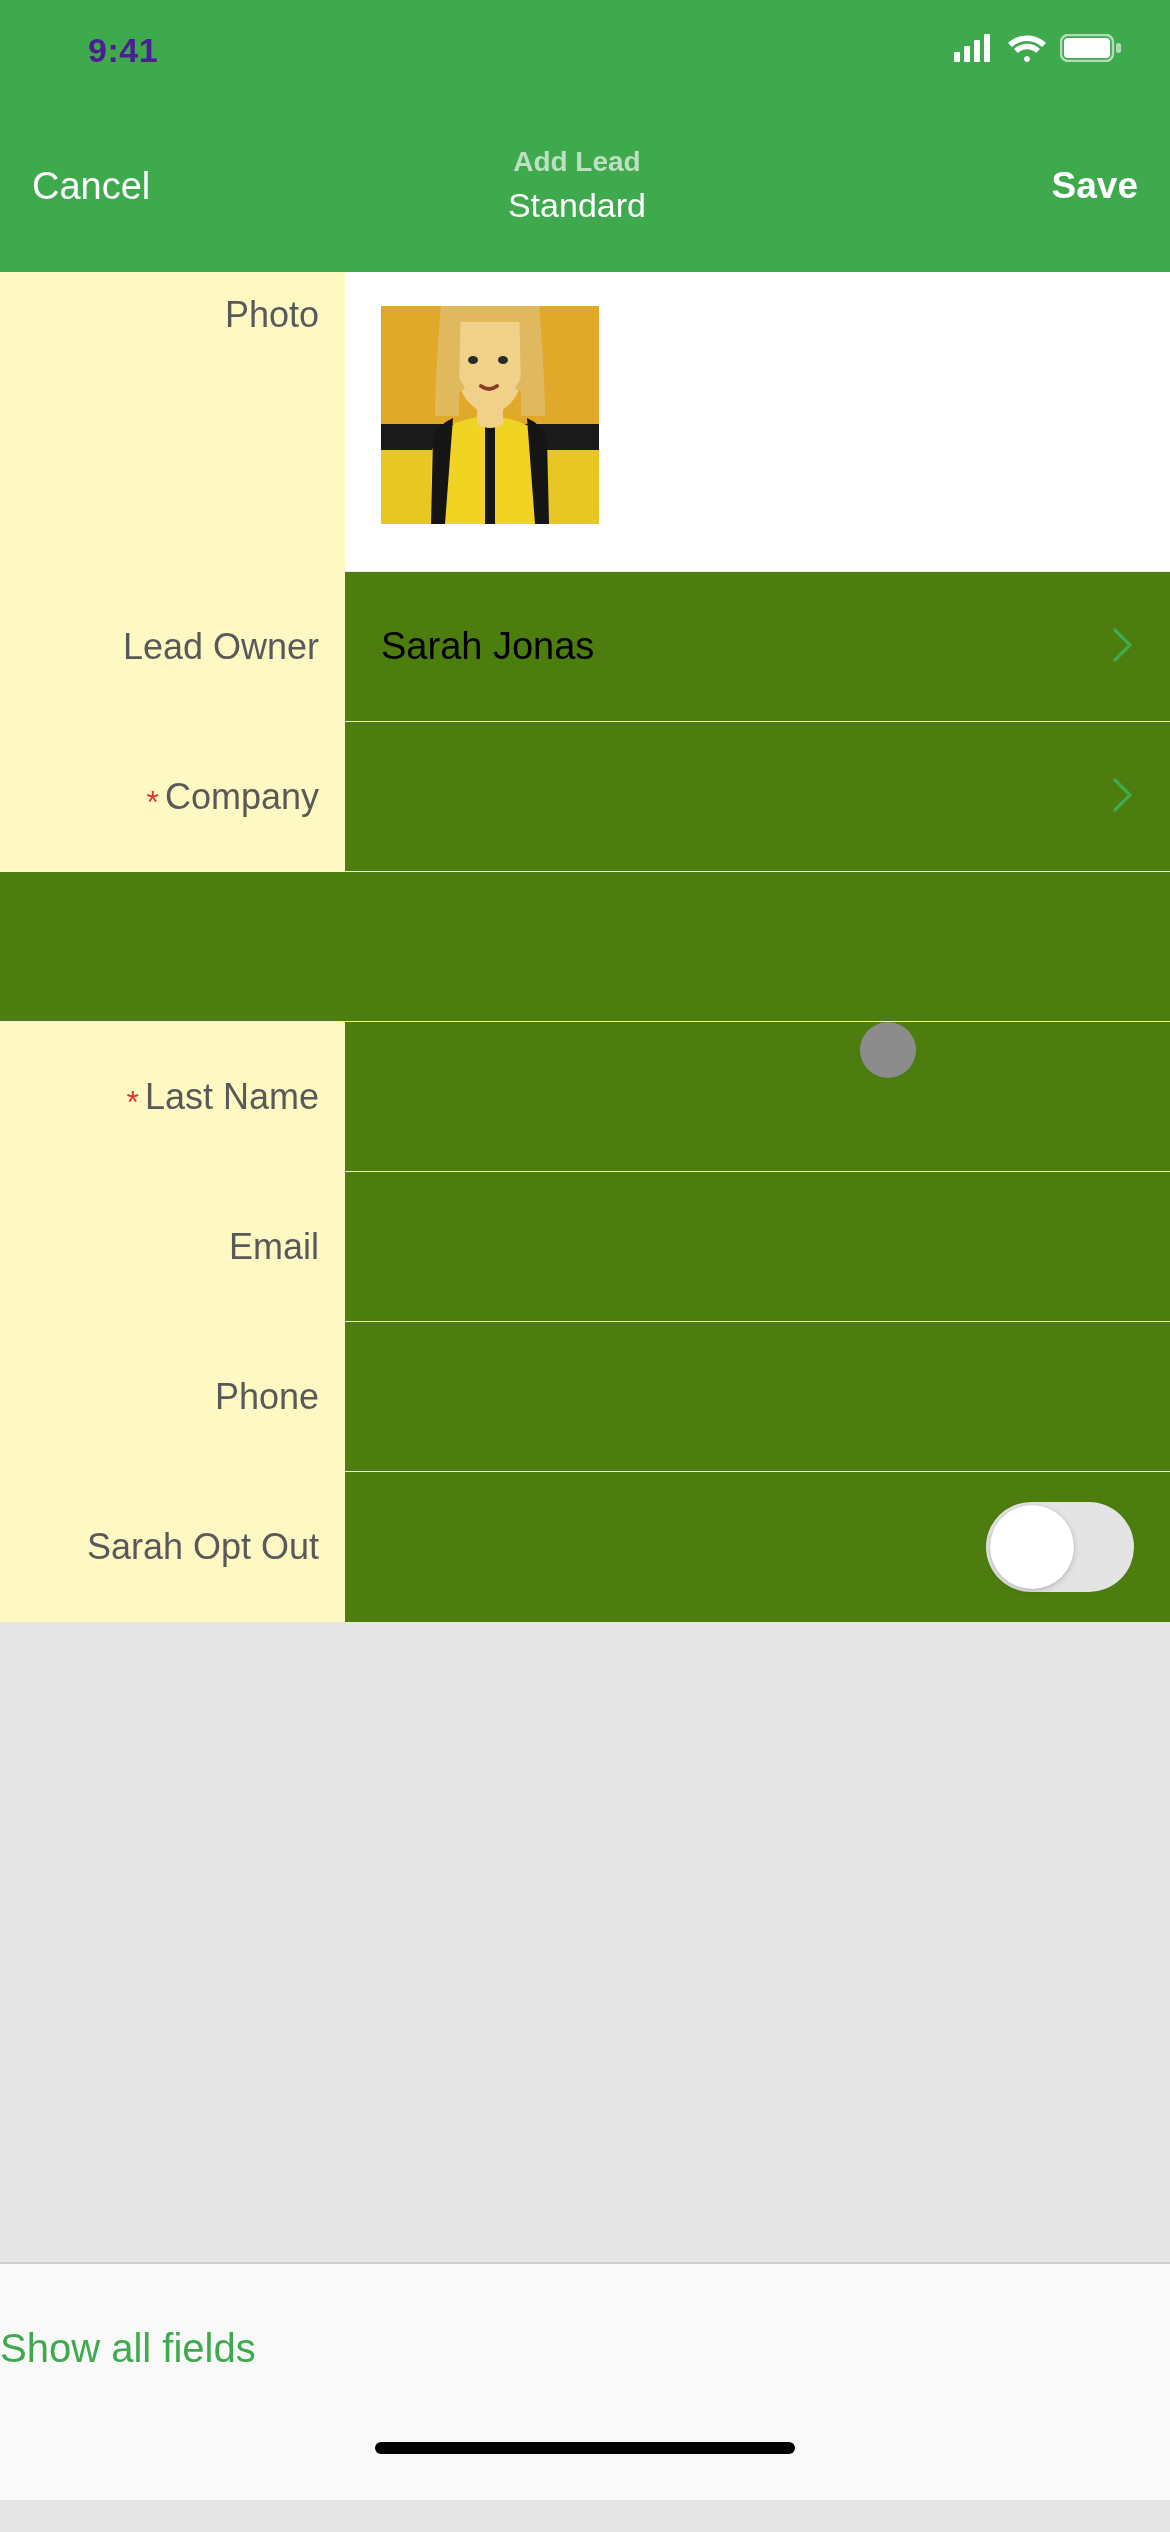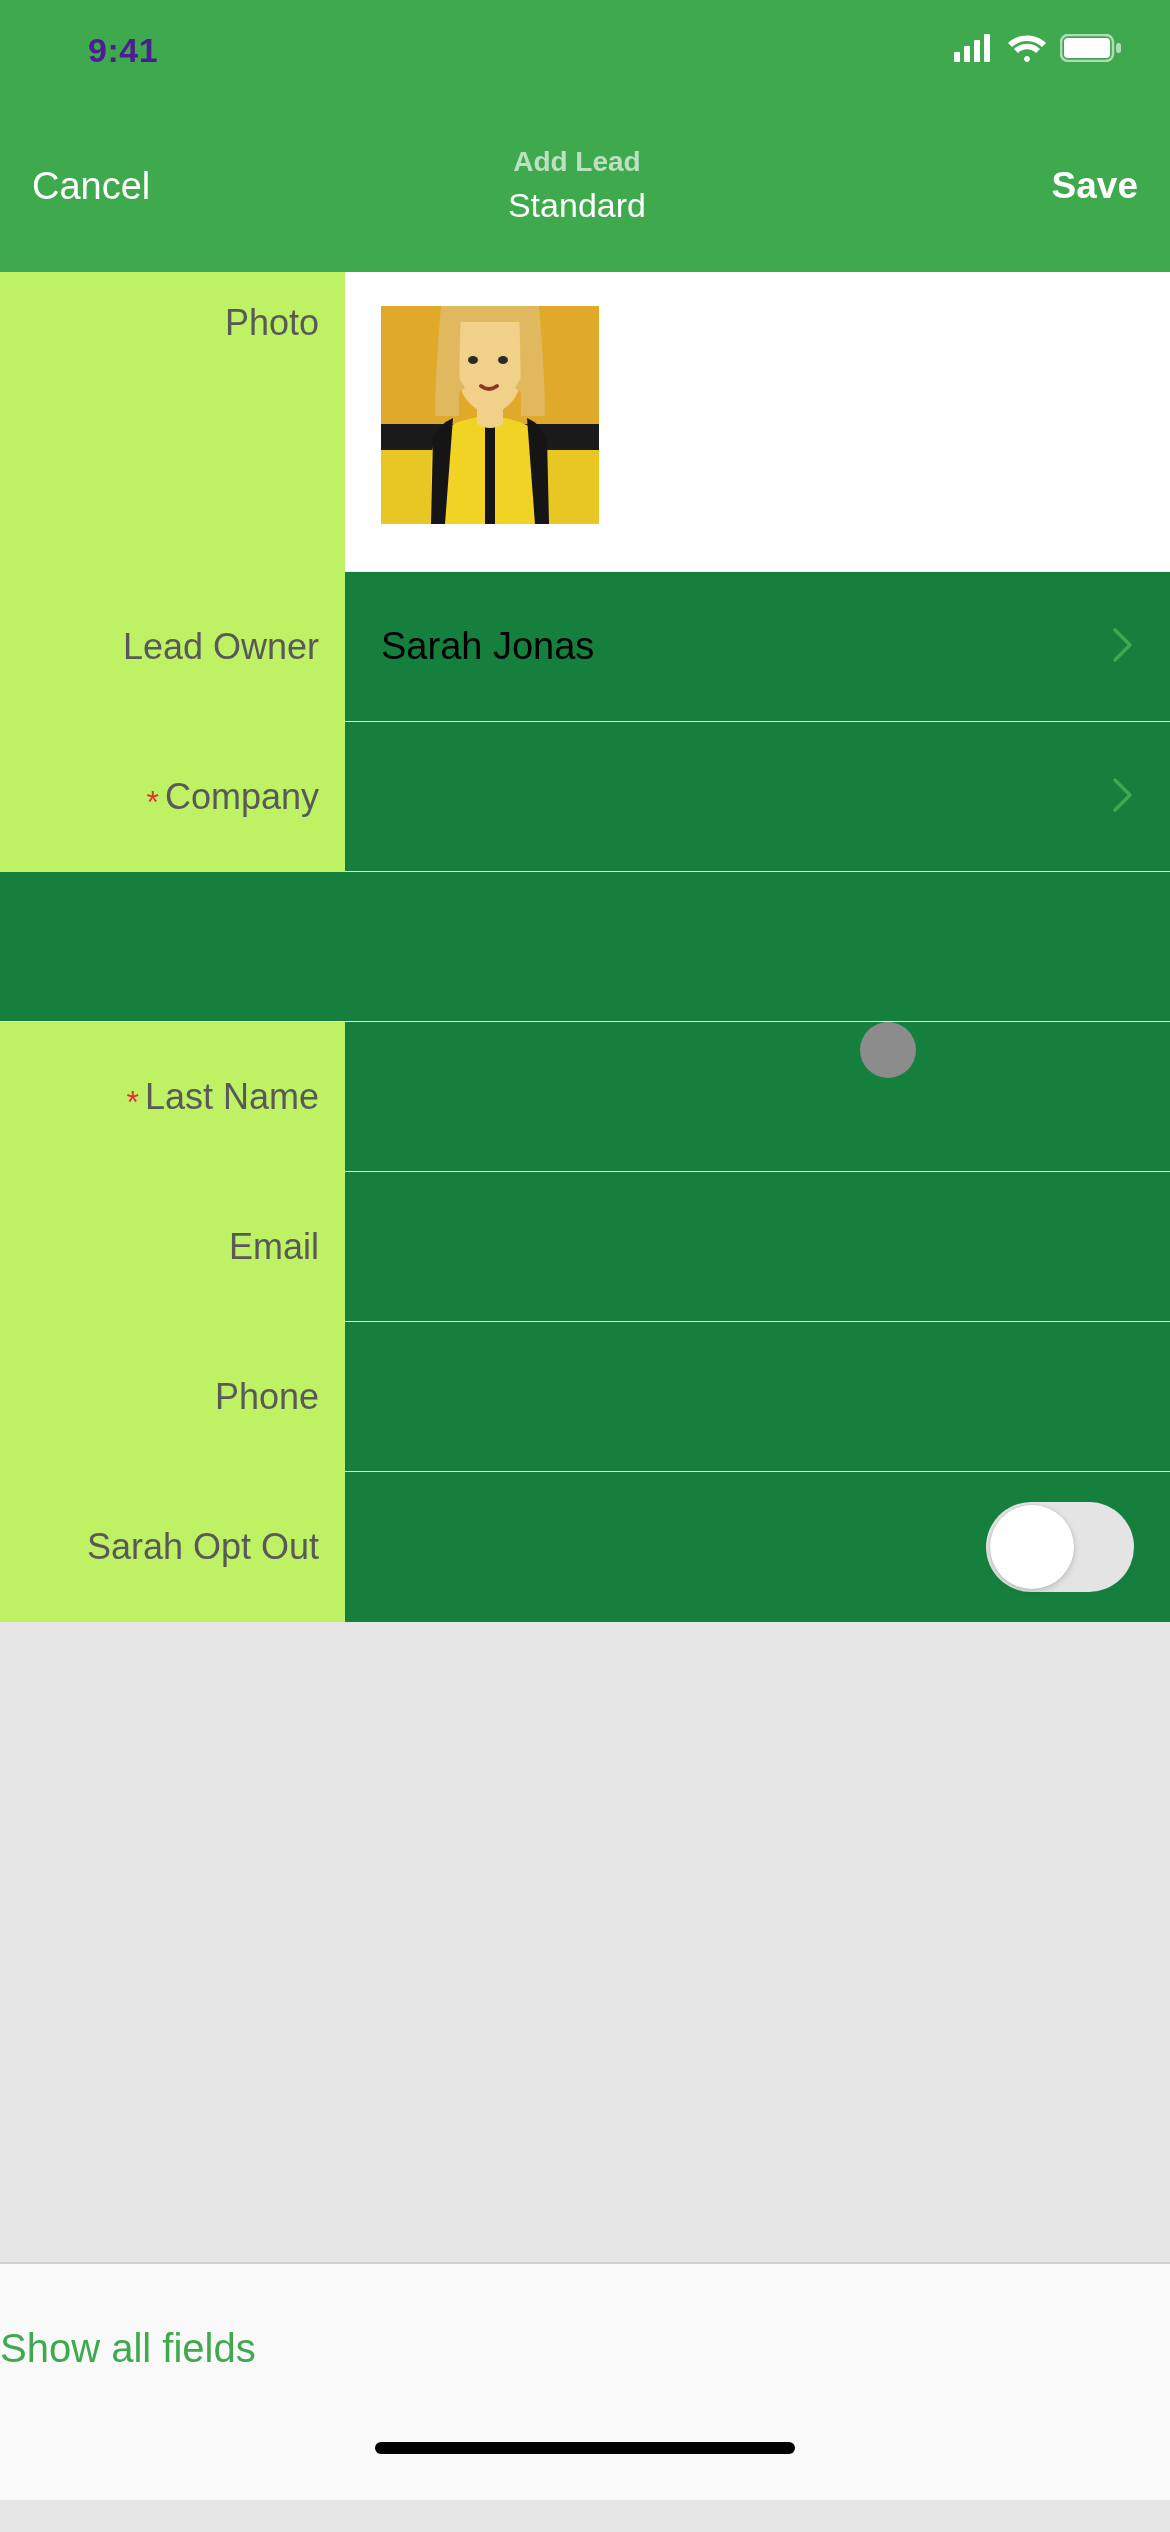--- a/index.html
+++ b/index.html
@@ -13,25 +13,25 @@
     .nav-cancel { color: #fff; font-size: 38px; font-weight: 400; }
     .nav-center { text-align: center; }
     .nav-title { color: rgba(255,255,255,0.65); font-size: 28px; font-weight: 700; line-height: 1.1; }
     .nav-subtitle { color: #fff; font-size: 34px; font-weight: 400; margin-top: 8px; }
     .nav-save { color: #fff; font-size: 37px; font-weight: 700; margin-left: 48px; }
 
     .form { background: #f7f7f7; }
 
     .row { display: flex; min-height: 150px; }
     .row-photo { min-height: 300px; }
-    .label-col { width: 345px; background: #bef264; display: flex; justify-content: flex-end; align-items: flex-start; padding: 30px 26px 0 18px; }
+    .label-col { width: 345px; background: #fef9c3; display: flex; justify-content: flex-end; align-items: flex-start; padding: 22px 26px 0 18px; }
     .label-col.vcenter { align-items: center; padding-top: 0; }
     .label-text { color: #595959; font-size: 36px; text-align: right; white-space: nowrap; }
     .req { color: #d33; font-size: 32px; margin-right: 6px; position: relative; top: 4px;}
-    .value-col { flex: 1; background: #15803d; display: flex; align-items: center; padding: 0 36px; border-bottom: 1px solid #eceaea; position: relative; }
+    .value-col { flex: 1; background: #4d7c0f; display: flex; align-items: center; padding: 0 36px; border-bottom: 1px solid #eceaea; position: relative; }
     .value-col.no-border { border-bottom: none; }
 
     .photo-col { flex: 1; background: #fff; padding: 34px 36px; border-bottom: 1px solid #eceaea; }
     .photo { width: 218px; height: 218px; background: #e4b72e; position: relative; overflow: hidden; }
 
     .value-text { color: #000; font-size: 38px; }
 
     .chevron { position: absolute; right: 36px; top: 50%; transform: translateY(-50%); }
 
     .toggle { position: absolute; right: 36px; top: 50%; transform: translateY(-50%); width: 148px; height: 90px; background: #e4e4e4; border-radius: 46px; display: flex; align-items: center; padding: 4px; }

